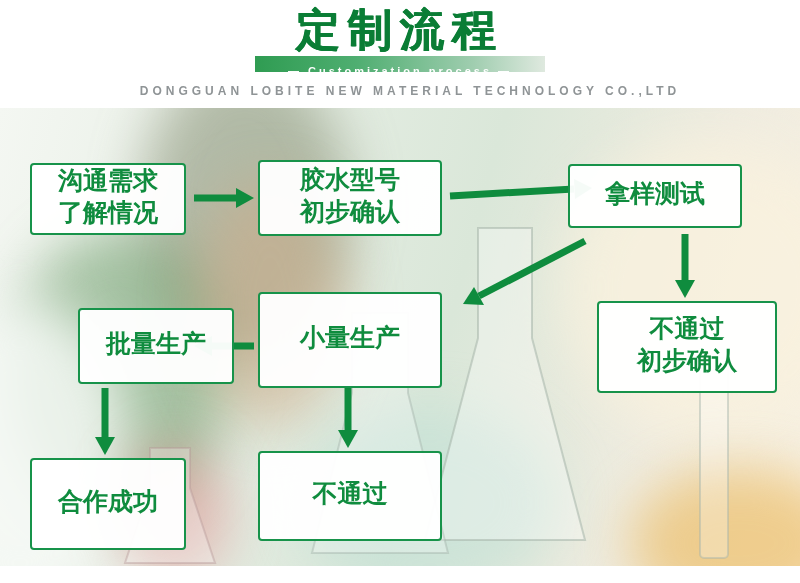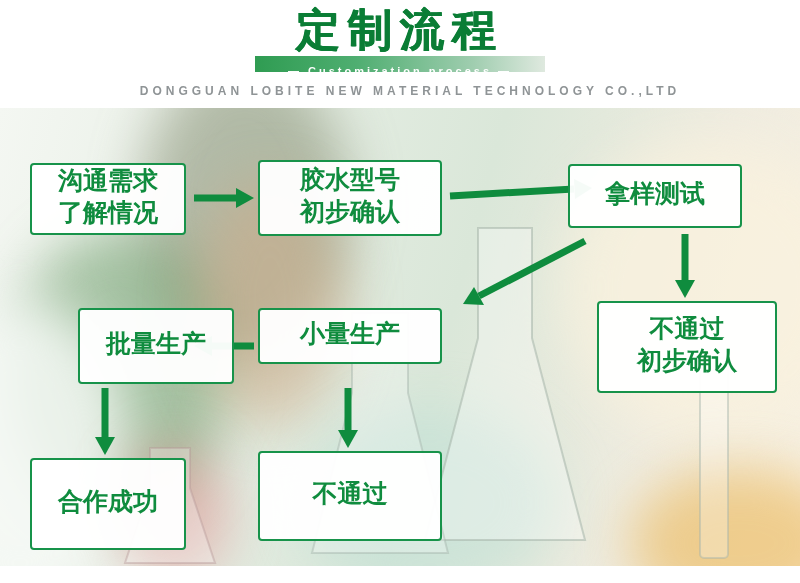--- a/index.html
+++ b/index.html
@@ -80,21 +80,21 @@
     font-weight: 600;
     line-height: 1.3;
     text-align: center;
     font-family: Liberation Mono, monospace;
   }
   .flow-box span:empty { display: none; }
   .b1 { left: 30px;  top: 55px;  width: 156px; height: 72px; }
   .b2 { left: 258px; top: 52px;  width: 184px; height: 76px; }
   .b3 { left: 568px; top: 56px;  width: 174px; height: 64px; }
   .b4 { left: 597px; top: 193px; width: 180px; height: 92px; }
-  .b5 { left: 258px; top: 200px; width: 184px; height: 56px; justify-content: center; }
+  .b5 { left: 258px; top: 184px; width: 184px; height: 96px; justify-content: center; }
   .b6 { left: 30px;  top: 200px; width: 156px; height: 76px; margin-left: 48px; }
   .b7 { left: 258px; top: 343px; width: 184px; height: 90px; }
   .b8 { left: 30px;  top: 350px; width: 156px; height: 92px; }
 </style>
 </head>
 <body>
 
 <div class="page">
 
   <div class="header">

